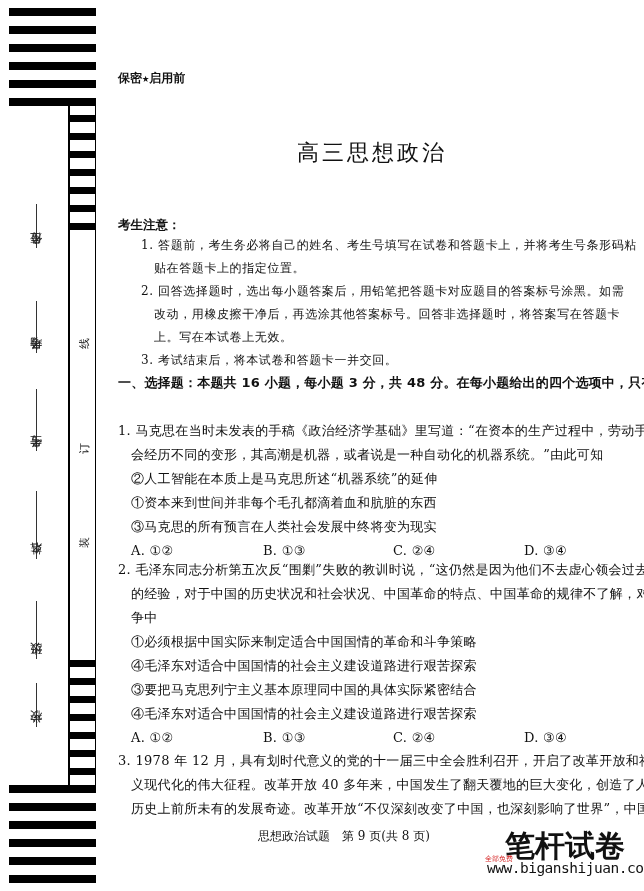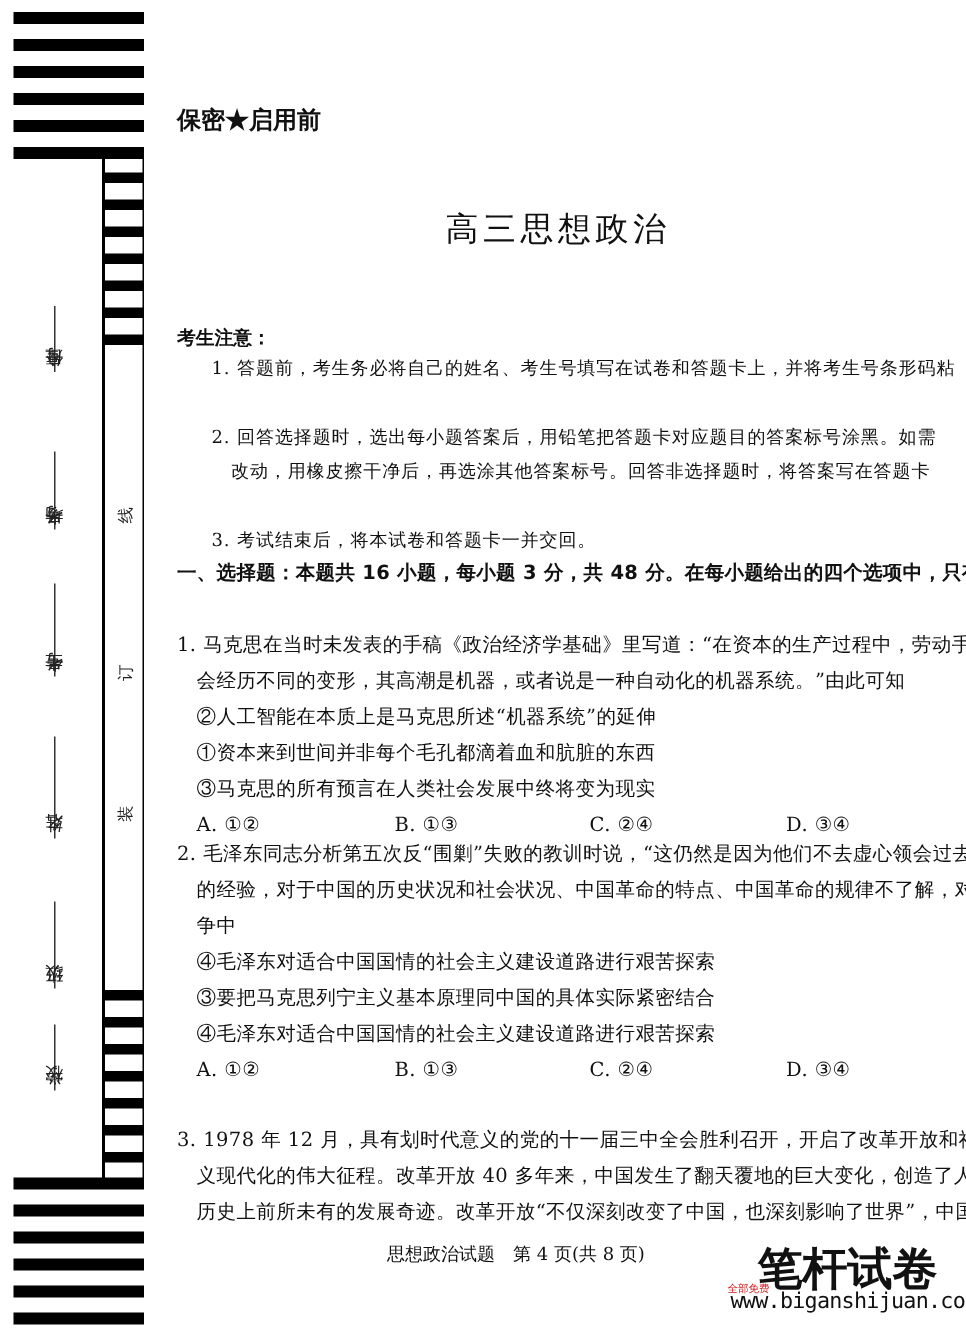--- a/index.html
+++ b/index.html
@@ -24,21 +24,21 @@
     position: absolute; left: 28px; width: 16px;
     display: flex; flex-direction: column-reverse; align-items: center;
   }
   .field-label {
     writing-mode: vertical-rl; transform: rotate(180deg);
     font-size: 12px; font-family: "DejaVu Sans", sans-serif; color: #222; letter-spacing: 1px;
   }
   .field-line { width: 1px; background: #333; margin-bottom: 4px; }
 
   
-  .secret { position: absolute; left: 118px; top: 70px; font-size: 16px; font-family: Liberation Serif, serif; font-weight: bold; }
+  .secret { position: absolute; left: 118px; top: 70px; font-size: 12px; font-family: Liberation Mono, monospace; font-weight: bold; }
   .title { position: absolute; left: 0; width: 744px; top: 138px; text-align: center; font-size: 22px; letter-spacing: 3px; font-family: "DejaVu Sans", sans-serif; }
   .notice-head { position: absolute; left: 118px; top: 217px; font-size: 12.5px; font-weight: bold; font-family: "DejaVu Sans", sans-serif; }
   .notice { position: absolute; left: 141px; width: 480px; font-size: 12px; line-height: 23px; letter-spacing: 0.6px; }
   .notice .cont { padding-left: 13px; display: block; }
 
   .section { position: absolute; left: 118px; top: 371px; width: 505px; font-size: 13px; line-height: 24px; font-weight: bold; font-family: "DejaVu Sans", sans-serif; letter-spacing: 0.2px; }
   .section .cont { padding-left: 13px; display: block; }
 
   .q { position: absolute; left: 118px; width: 505px; font-size: 13px; line-height: 24px; letter-spacing: 0.3px; }
   .q .line { display: block; white-space: nowrap; }
@@ -119,24 +119,26 @@
     <span class="field-line" style="height:44px"></span>
   </div>
 </div>
 
 <div class="secret">保密★启用前</div>
 <div class="title">高三思想政治</div>
 
 <div class="notice-head">考生注意：</div>
 <div class="notice" style="top:234px">
   <span style="display:block;white-space:nowrap">1. 答题前，考生务必将自己的姓名、考生号填写在试卷和答题卡上，并将考生号条形码粘</span>
+  <span class="cont">贴在答题卡上的指定位置。</span>
 </div>
 <div class="notice" style="top:280px">
   <span style="display:block;white-space:nowrap">2. 回答选择题时，选出每小题答案后，用铅笔把答题卡对应题目的答案标号涂黑。如需</span>
   <span class="cont" style="white-space:nowrap">改动，用橡皮擦干净后，再选涂其他答案标号。回答非选择题时，将答案写在答题卡</span>
+  <span class="cont">上。写在本试卷上无效。</span>
 </div>
 <div class="notice" style="top:349px">
   <span style="display:block;white-space:nowrap">3. 考试结束后，将本试卷和答题卡一并交回。</span>
 </div>
 
 <div class="section">
   <span style="display:block;white-space:nowrap">一、选择题：本题共 16 小题，每小题 3 分，共 48 分。在每小题给出的四个选项中，只有一项是</span>
 </div>
 
 <div class="q" style="top:419px">
@@ -150,34 +152,35 @@
     <span class="choice" style="left:145px">B. ①③</span>
     <span class="choice" style="left:275px">C. ②④</span>
     <span class="choice" style="left:406px">D. ③④</span>
   </div>
 </div>
 
 <div class="q" style="top:558px">
   <span class="line">2. 毛泽东同志分析第五次反“围剿”失败的教训时说，“这仍然是因为他们不去虚心领会过去</span>
   <span class="line cont">的经验，对于中国的历史状况和社会状况、中国革命的特点、中国革命的规律不了解，对于</span>
   <span class="line cont">争中</span>
+  <span class="line opt">①必须根据中国实际来制定适合中国国情的革命和斗争策略</span>
   <span class="line opt">④毛泽东对适合中国国情的社会主义建设道路进行艰苦探索</span>
   <span class="line opt">③要把马克思列宁主义基本原理同中国的具体实际紧密结合</span>
   <span class="line opt">④毛泽东对适合中国国情的社会主义建设道路进行艰苦探索</span>
   <div class="choices">
     <span class="choice" style="left:13px">A. ①②</span>
     <span class="choice" style="left:145px">B. ①③</span>
     <span class="choice" style="left:275px">C. ②④</span>
     <span class="choice" style="left:406px">D. ③④</span>
   </div>
 </div>
 
 <div class="q" style="top:749px">
   <span class="line">3. 1978 年 12 月，具有划时代意义的党的十一届三中全会胜利召开，开启了改革开放和社会主</span>
   <span class="line cont">义现代化的伟大征程。改革开放 40 多年来，中国发生了翻天覆地的巨大变化，创造了人类</span>
   <span class="line cont">历史上前所未有的发展奇迹。改革开放“不仅深刻改变了中国，也深刻影响了世界”，中国</span>
 </div>
 
-<div class="footer">思想政治试题　第 4 页(共 8 页)</div>
+<div class="footer">思想政治试题　第 9 页(共 8 页)</div>
 
 <div class="wm-big">笔杆试卷</div>
 <div class="wm-free">全部免费</div>
 <div class="wm-url">www.biganshijuan.com</div>
 
 </body></html>

